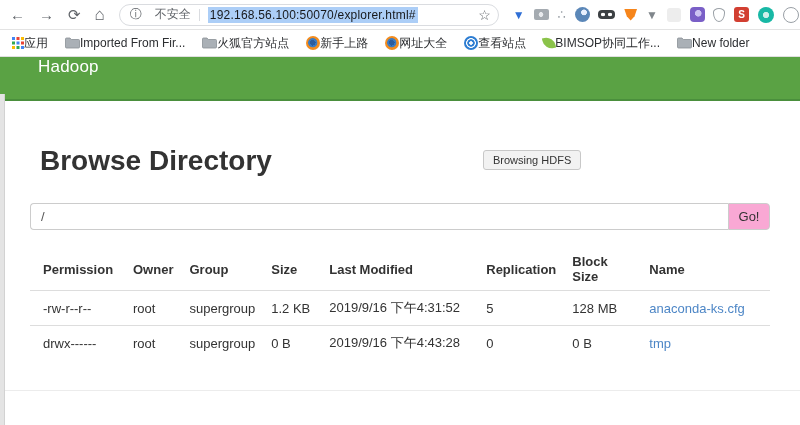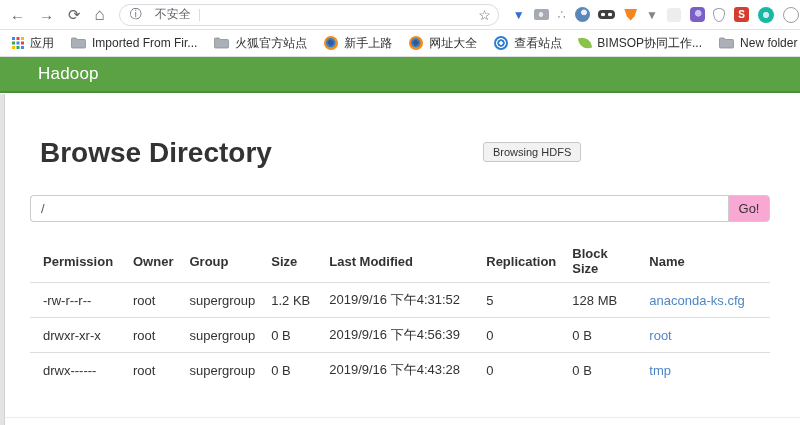--- a/index.html
+++ b/index.html
@@ -53,33 +53,33 @@
                  background: radial-gradient(circle at 50% 50%, #cdeeea 0 2.8px, #18b8a5 3.4px); }
   .ext-partial { width:16px; height:16px; border-radius:50%; background:#fff;
                  border:1.5px solid #9aa0a6; margin-right:-9px; }
 
   
   .bookmarks {
     height:27px; border-bottom:1px solid #e0e0e0; background:#fff;
     display:flex; align-items:center; padding:0 12px; gap:17px;
     font-size:12px; color:#2c2e31; white-space:nowrap; overflow:hidden;
   }
-  .bm { display:inline-flex; align-items:center; gap:6px; flex:none; cursor:default; }
+  .bm { display:inline-flex; align-items:center; flex:none; cursor:default; }
   .bm-ic { display:inline-flex; flex:none; }
   .bm-firefox { width:14px; height:14px; border-radius:50%;
                 background: radial-gradient(circle at 48% 48%, #2b5c9e 0 2.8px, #3a7bc2 2.8px 4.2px, #f28b1e 5px); }
   .bm-bluesite { width:14px; height:14px; border-radius:50%;
                  background: radial-gradient(circle at 50% 50%, #fff 0 1.5px, #2d7dd2 2px 3.4px, #fff 4px 4.6px, #2d7dd2 5.2px); }
   .bm-leaf { width:12px; height:12px; background:#8bc34a; border-radius:0 80% 0 80%;
              transform:rotate(-12deg); }
 
   
   .navbar {
-    height:36px; background:#5aa244; border-bottom:2px solid #4a8f3c;
-    display:flex; align-items:center; padding-left:38px; color:#fff;
+    height:44px; background:#5aa244; border-bottom:2px solid #4a8f3c;
+    display:flex; align-items:flex-start; padding-left:38px; color:#fff;
   }
   .brand { font-size:17px; margin-right:16px; letter-spacing:.2px; }
   .nav-items { display:flex; align-items:center; }
   .nav-item { font-size:13px; color:rgba(255,255,255,.92); padding:0 13px; cursor:default; }
   .caret { font-size:9px; opacity:.55; margin-left:3px; }
 
   
   .content { position:relative; height:355px; padding:0 30px; background:#fff; }
   .left-edge { position:absolute; left:0; top:94px; width:5px; height:331px;
                background:#e4e4e4; border-right:1px solid #d2d2d2; z-index:6; }
@@ -112,20 +112,21 @@
 <div class="chrome-top">
   <span class="nav-ic">←</span>
   <span class="nav-ic">→</span>
   <span class="nav-ic">⟳</span>
   <span class="nav-ic home">⌂</span>
 
   <div class="omnibox">
     <span class="omni-info">ⓘ</span>
     <span class="omni-sec">不安全</span>
     <span class="omni-div"></span>
+    <span class="omni-url">192.168.56.100:50070/explorer.html#</span>
     <span class="omni-star">☆</span>
   </div>
 
   <div class="extensions">
     <span class="ext ext-vblue">▼</span>
     <span class="ext ext-camera"></span>
     <span class="ext ext-sitemap">∴</span>
     <span class="ext ext-bluec"></span>
     <span class="ext ext-mask"></span>
     <span class="ext ext-fox"></span>
@@ -249,30 +250,20 @@
         <td>-rw-r--r--</td>
         <td>root</td>
         <td>supergroup</td>
         <td>1.2 KB</td>
         <td>2019/9/16 下午4:31:52</td>
         <td>5</td>
         <td>128 MB</td>
         <td class="name"><a href="#">anaconda-ks.cfg</a></td>
       </tr>
       <tr>
-        <td>drwxr-xr-x</td>
-        <td>root</td>
-        <td>supergroup</td>
-        <td>0 B</td>
-        <td>2019/9/16 下午4:56:39</td>
-        <td>0</td>
-        <td>0 B</td>
-        <td class="name"><a href="#">root</a></td>
-      </tr>
-      <tr>
         <td>drwx------</td>
         <td>root</td>
         <td>supergroup</td>
         <td>0 B</td>
         <td>2019/9/16 下午4:43:28</td>
         <td>0</td>
         <td>0 B</td>
         <td class="name"><a href="#">tmp</a></td>
       </tr>
     </tbody>

